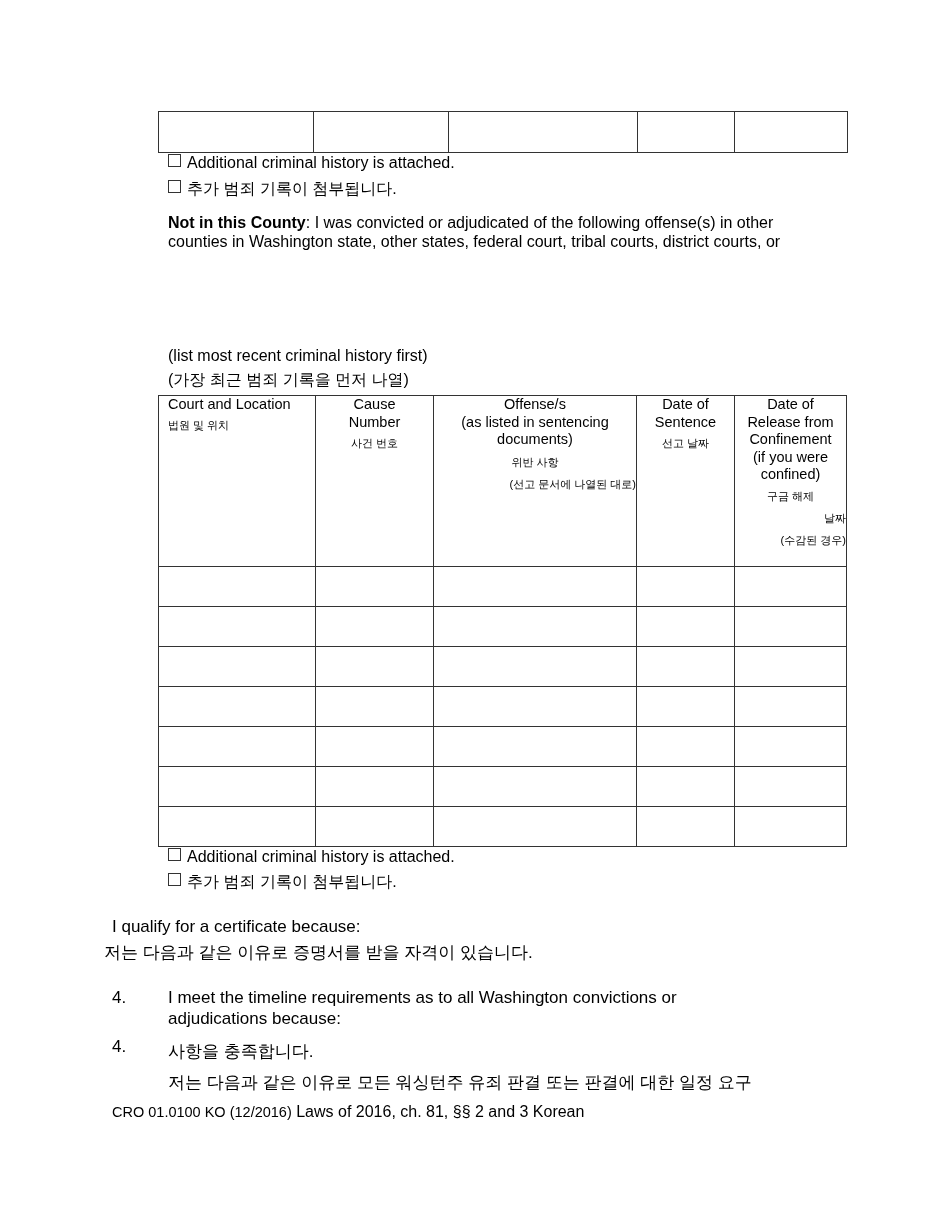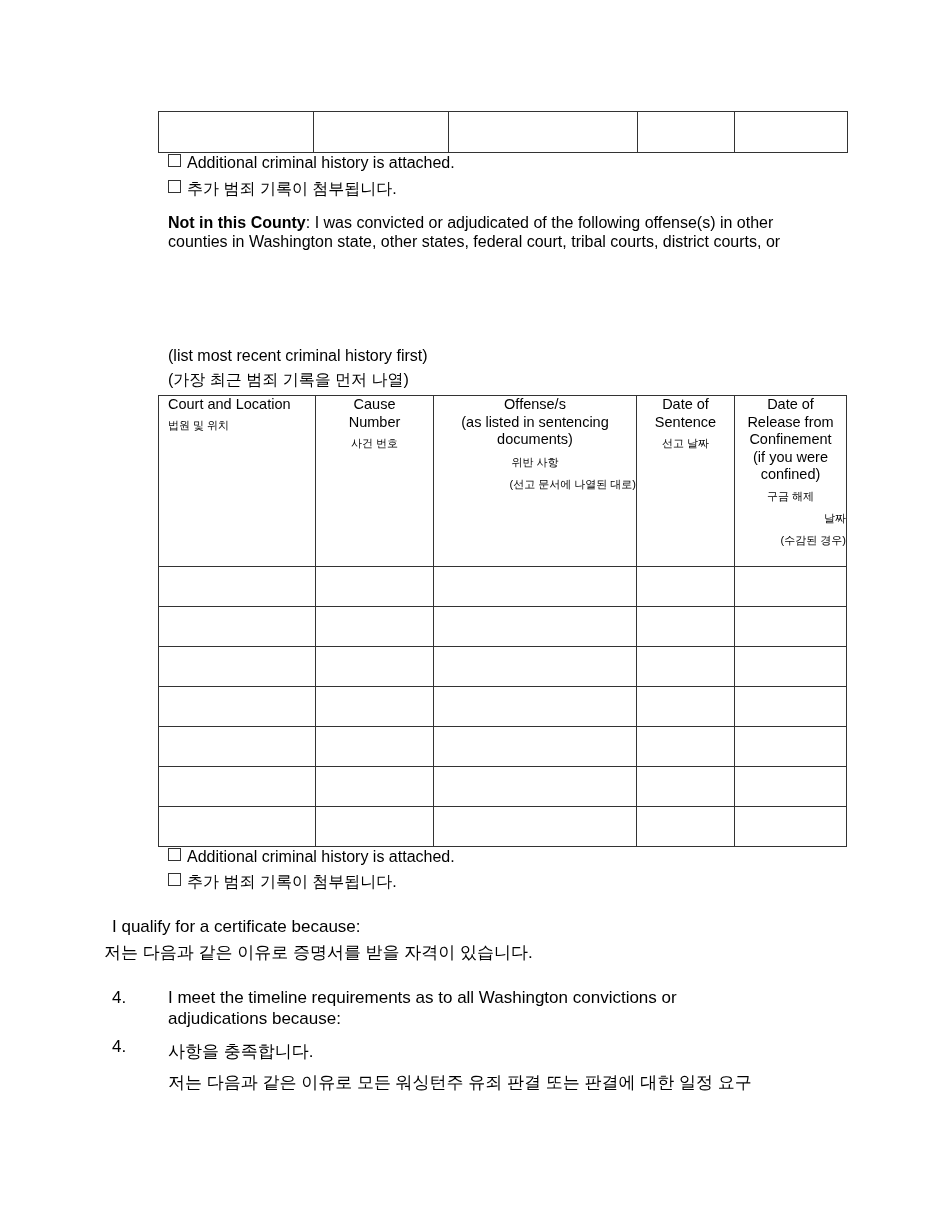--- a/index.html
+++ b/index.html
@@ -171,13 +171,14 @@
   <div>I meet the timeline requirements as to all Washington convictions or</div>
   <div>adjudications because:</div>
 </div>
 <div class="sec" style="left:112px; top:1036px;">4.</div>
 <div class="sec" style="left:168px; top:1036px; width:690px; line-height:31px;">
   <div>사항을 충족합니다.</div>
   <div>저는 다음과 같은 이유로 모든 워싱턴주 유죄 판결 또는 판결에 대한 일정 요구</div>
 </div>
 
 <div class="abs" style="left:112px; top:1102px; font-size:14.5px; line-height:19px;">
+  <div><span>CRO 01.0100 KO (12/2016)</span><span style="font-size:16px;"> Laws of 2016, ch. 81, §§ 2 and 3 Korean</span></div>
 </div>
 
 </body></html>

